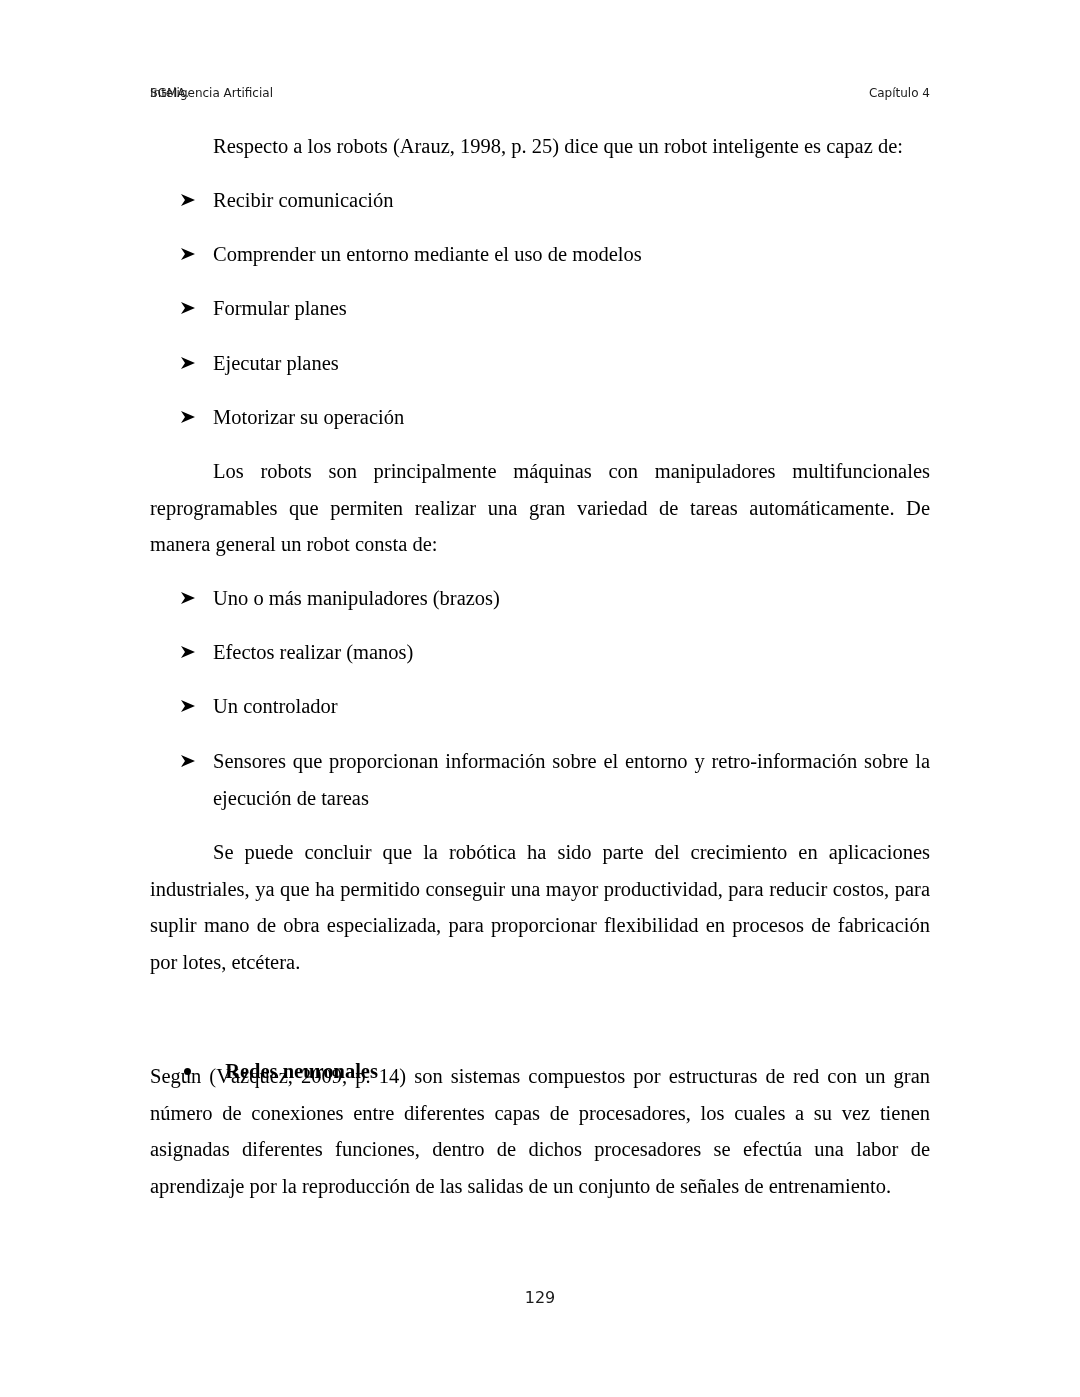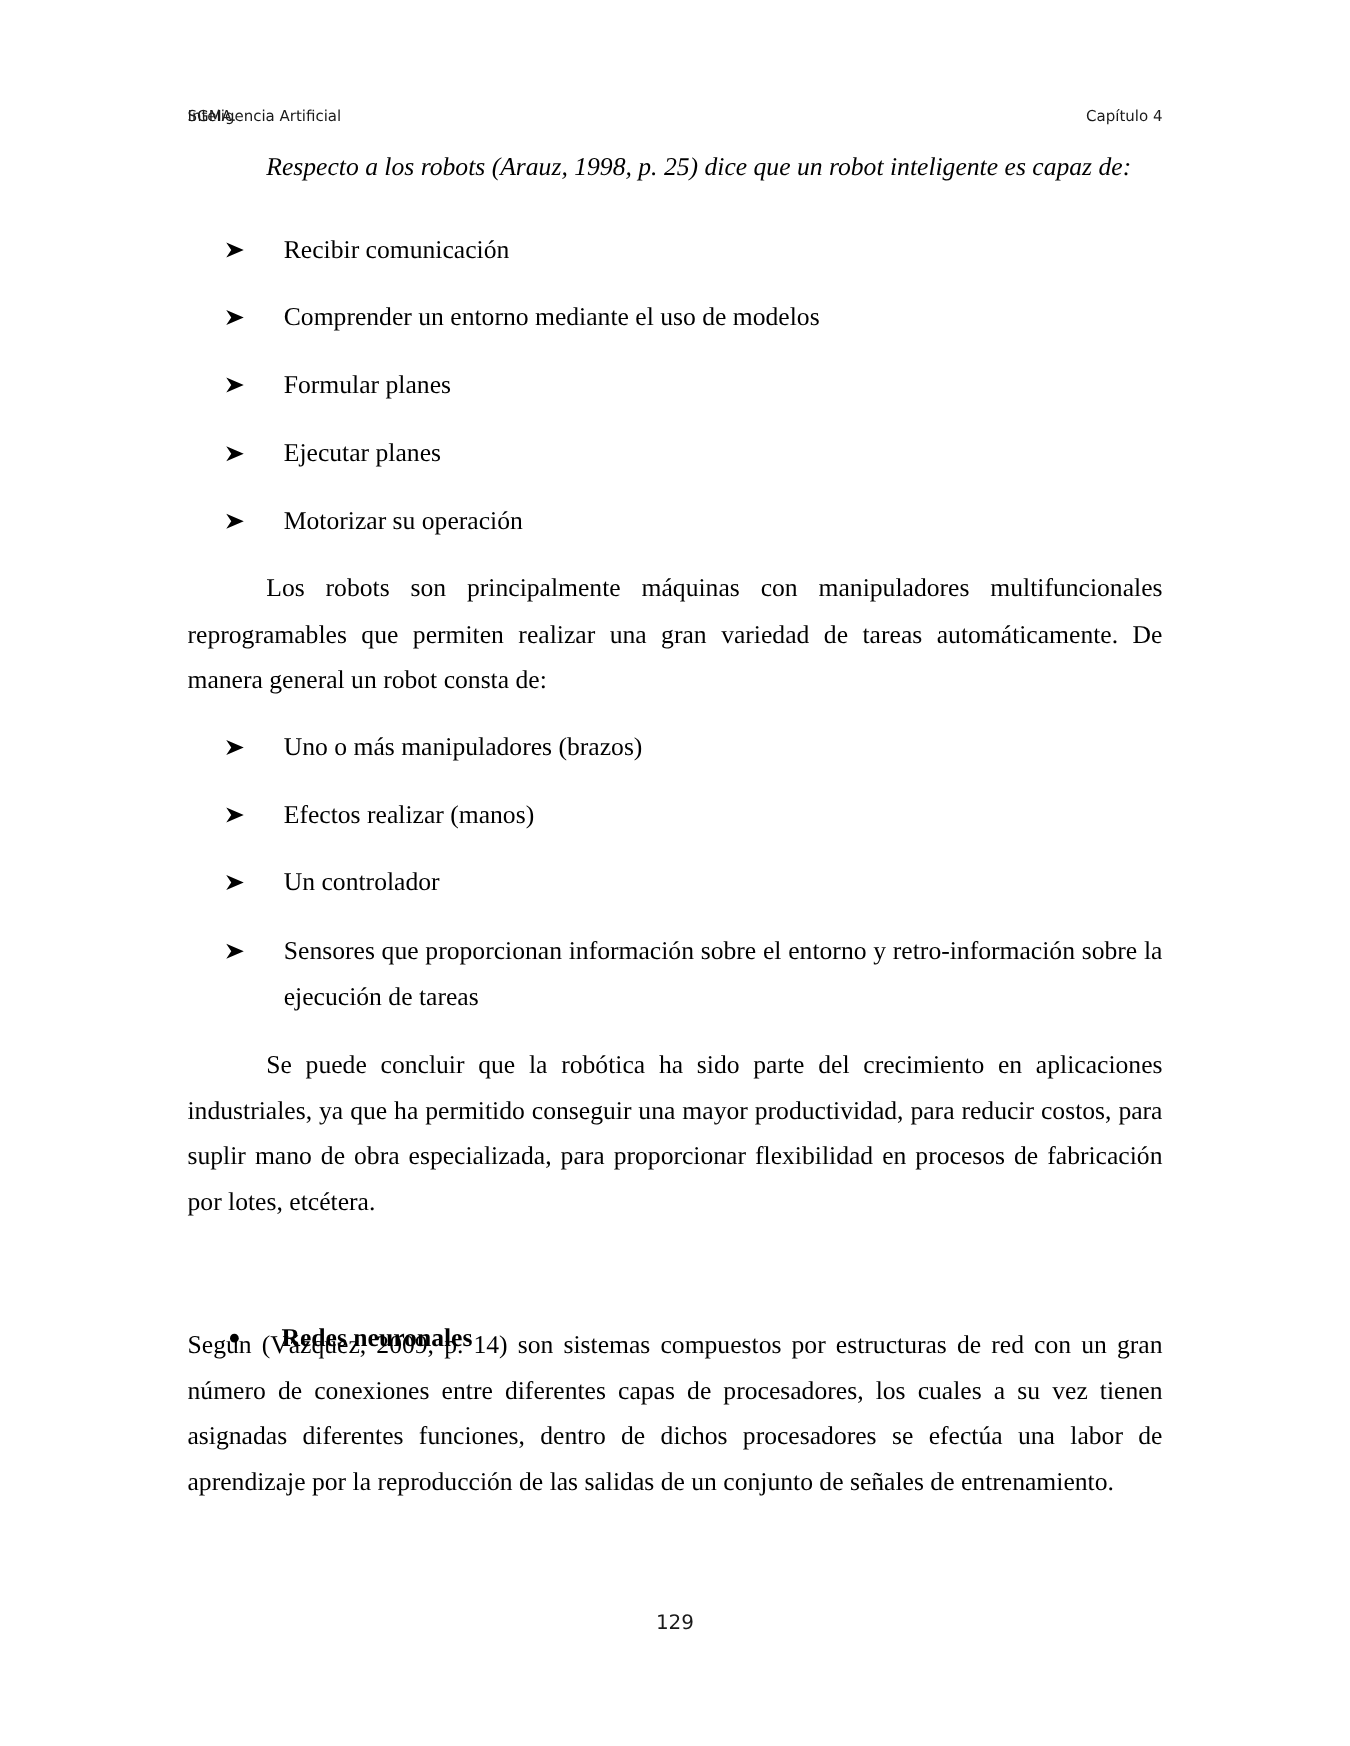--- a/index.html
+++ b/index.html
@@ -50,21 +50,21 @@
     }
     .bullet .marker {
       position: absolute;
       left: 0;
       top: 0;
       width: 20px;
       font-size: 18px;
     }
     .bullet .text {
       display: block;
-      margin-left: 47px;
+      margin-left: 33px;
       text-align: justify;
       text-align-last: left;
     }
     .arrow-icon {
       display: inline-block;
       width: 16px;
       height: 14px;
       position: relative;
       top: 1px;
     }
@@ -101,21 +101,21 @@
   </style>
 </head>
 <body>
 
 <div class="header">
   <span class="left">SGMA.</span>
   <span class="center">Inteligencia Artificial</span>
   <span class="right">Capítulo 4</span>
 </div>
 
-<p class="para indent" style="top:116px;font-style:italic;">Respecto a los robots (Arauz, 1998, p. 25) dice que un robot inteligente es capaz de:</p>
+<p class="para indent" style="top:128px;">Respecto a los robots (Arauz, 1998, p. 25) dice que un robot inteligente es capaz de:</p>
 
 <div class="bullet" style="top:182px;">
   <span class="marker"><svg class="arrow-icon" viewBox="0 0 16 14">
         <path d="M1 1 L15 7 L1 13 L5 7 Z" fill="#000"></path>
       </svg></span>
   <span class="text">Recibir comunicación</span>
 </div>
 <div class="bullet" style="top:236px;">
   <span class="marker"><svg class="arrow-icon" viewBox="0 0 16 14">
         <path d="M1 1 L15 7 L1 13 L5 7 Z" fill="#000"></path>

